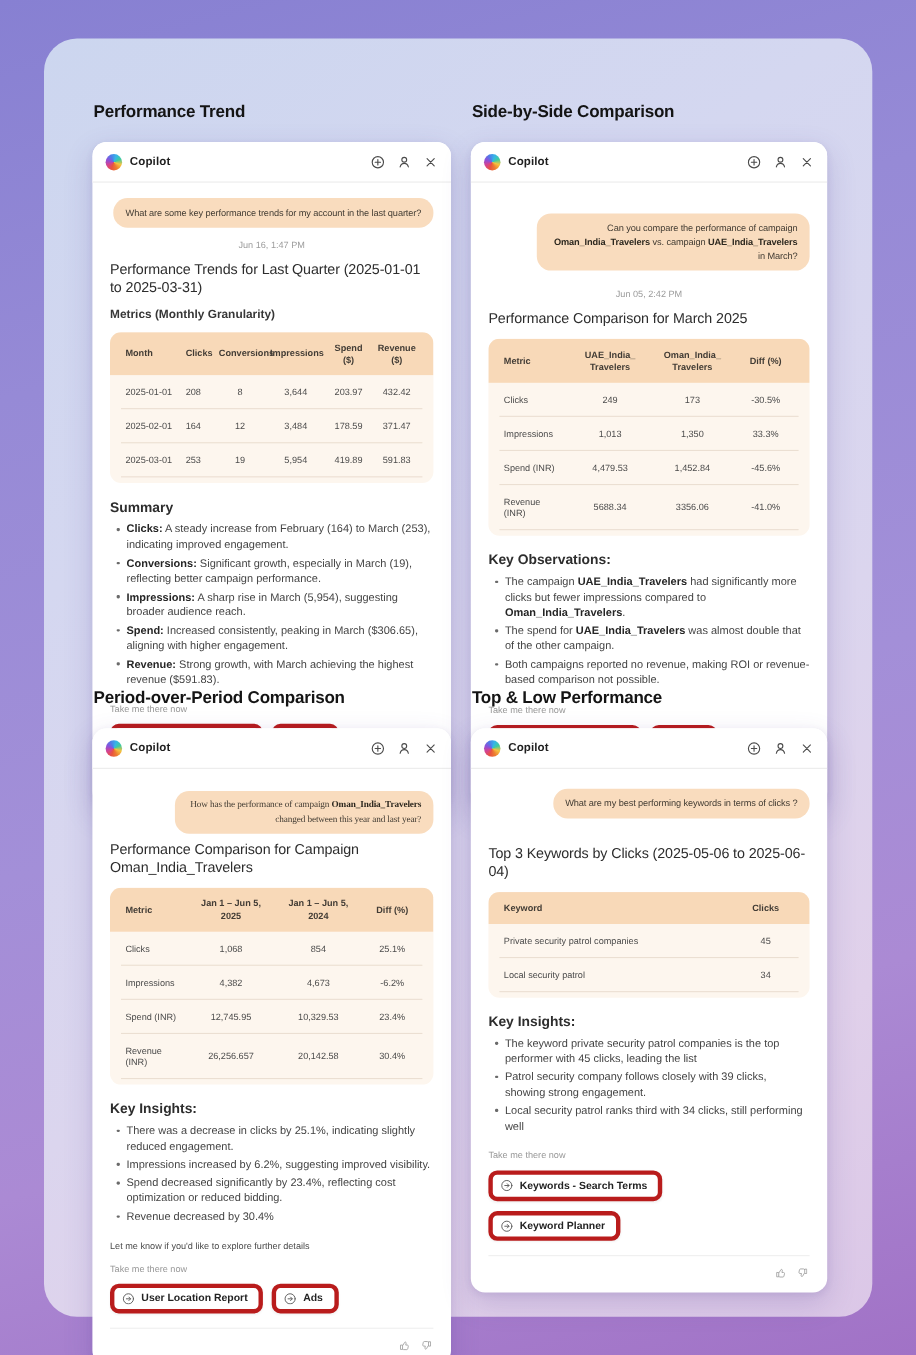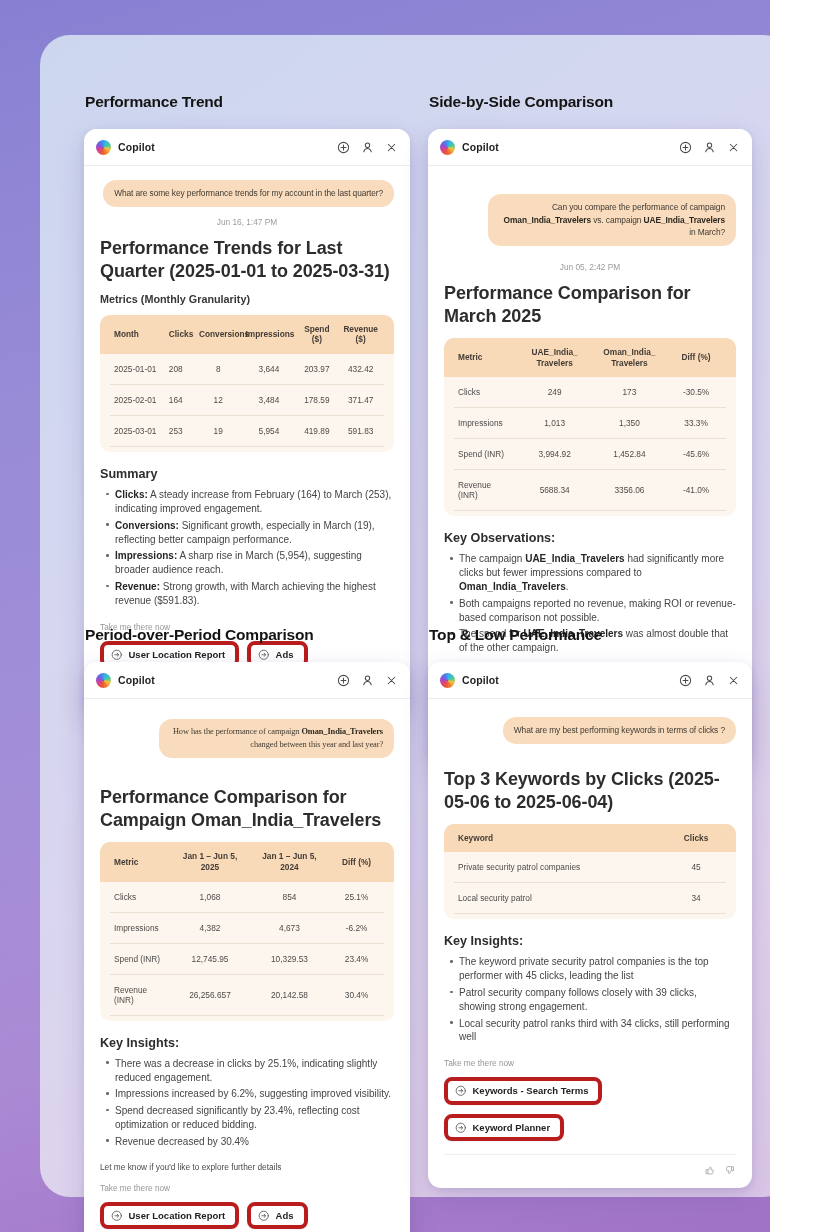--- a/index.html
+++ b/index.html
@@ -1,20 +1,20 @@
 <!DOCTYPE html>
 <html><head>
 <meta charset="utf-8">
 <style>
   * { margin:0; padding:0; box-sizing:border-box; }
   html,body { width:833px; }
   body { font-family:"Liberation Sans", sans-serif; }
 
   .canvas {
-    position:relative; width:770px; height:1232px; overflow:hidden;
+    position:relative; width:833px; height:1232px; overflow:hidden;
     background:linear-gradient(165deg,#8780d2 0%,#968ad6 25%,#a38fd8 55%,#ab8ad4 75%,#a172c6 100%);
   }
   .board {
     position:absolute; left:40px; top:35px; width:753px; height:1162px;
     border-radius:30px;
     background:linear-gradient(145deg,#ccd6ef 0%,#d4d7f0 30%,#dbd5ee 60%,#e0d0ea 82%,#dbc7e7 100%);
   }
   .sec { position:absolute; }
   .sec1 { left:44px; top:58px;  width:326px; }
   .sec2 { left:388px; top:58px; width:324px; }
@@ -45,21 +45,21 @@
 
   .bubble-row { display:flex; justify-content:flex-end; margin-top:4px; }
   .bubble {
     background:#f9dcbe; border-radius:13px; padding:7px 11px;
     font-size:8.4px; letter-spacing:-.1px; line-height:1.5; color:#403a31; text-align:right;
   }
   .bubble .bold { font-weight:800; color:#2d281f; }
 
   .ts { text-align:center; font-size:8.3px; color:#9b9b9b; margin:10px 0 2px; }
 
-  .rtitle { margin-top:8px; font-size:18px; font-weight:700; line-height:1.28; color:#2d2d2d; letter-spacing:-.1px; }
+  .rtitle { margin-top:8px; font-size:13px; font-weight:400; line-height:1.28; color:#2d2d2d; letter-spacing:-.1px; }
   .rsub   { margin-top:10px; font-size:10.8px; font-weight:800; color:#373737; }
 
   .tbl { margin-top:10px; border-radius:10px; background:#fdf6ee; overflow:hidden; padding-bottom:5px; }
   .trow { display:grid; align-items:center; padding:0 10px; }
   .thead { background:#f8d9b8; }
   .thead .cell { font-weight:800; color:#423c35; padding:9px 4px; white-space:pre-line; line-height:1.3; }
   .brow { margin:0 10px; padding:0; border-bottom:1px solid #ebdfd2; }
   .brow .cell { padding:10px 4px; color:#4b4b4b; }
   .cell { font-size:8.3px; }
   .tg6 { grid-template-columns:20% 11% 17% 20% 15% 17%; }
@@ -158,20 +158,21 @@
             <span class="cell ac">5,954</span>
             <span class="cell ac">419.89</span>
             <span class="cell ar">591.83</span>
           </div>
         </div>
         <h3 class="iheading">Summary</h3>
         <ul class="bullets">
           <li><span class="bold">Clicks:</span><span> A steady increase from February (164) to March (253), indicating improved engagement.</span></li>
           <li><span class="bold">Conversions:</span><span> Significant growth, especially in March (19), reflecting better campaign performance.</span></li>
           <li><span class="bold">Impressions:</span><span> A sharp rise in March (5,954), suggesting broader audience reach.</span></li>
+          <li><span class="bold">Spend:</span><span> Increased consistently, peaking in March ($306.65), aligning with higher engagement.</span></li>
           <li><span class="bold">Revenue:</span><span> Strong growth, with March achieving the highest revenue ($591.83).</span></li>
         </ul>
         <div class="takeme">Take me there now</div>
         <div class="btnrow">
           <button class="act-btn">
             <svg viewBox="0 0 16 16">
                   <circle cx="8" cy="8" r="6.4"></circle>
                   <path d="M5.4 8h5M8.6 5.8L10.8 8l-2.2 2.2"></path>
                 </svg>
             <span>User Location Report</span>
@@ -243,36 +244,36 @@
             <span class="cell ar">-30.5%</span>
           </div>
           <div class="trow tg4a brow">
             <span class="cell al">Impressions</span>
             <span class="cell ac">1,013</span>
             <span class="cell ac">1,350</span>
             <span class="cell ar">33.3%</span>
           </div>
           <div class="trow tg4a brow">
             <span class="cell al">Spend (INR)</span>
-            <span class="cell ac">3,994.92</span>
+            <span class="cell ac">4,479.53</span>
             <span class="cell ac">1,452.84</span>
             <span class="cell ar">-45.6%</span>
           </div>
           <div class="trow tg4a brow">
             <span class="cell al">Revenue (INR)</span>
             <span class="cell ac">5688.34</span>
             <span class="cell ac">3356.06</span>
             <span class="cell ar">-41.0%</span>
           </div>
         </div>
         <h3 class="iheading">Key Observations:</h3>
         <ul class="bullets">
           <li><span>The campaign </span><span class="bold">UAE_India_Travelers</span><span> had significantly more clicks but fewer impressions compared to </span><span class="bold">Oman_India_Travelers</span><span>.</span></li>
+          <li><span>The spend for </span><span class="bold">UAE_India_Travelers</span><span> was almost double that of the other campaign.</span></li>
           <li><span>Both campaigns reported no revenue, making ROI or revenue-based comparison not possible.</span></li>
-          <li><span>The spend for </span><span class="bold">UAE_India_Travelers</span><span> was almost double that of the other campaign.</span></li>
         </ul>
         <div class="takeme">Take me there now</div>
         <div class="btnrow">
           <button class="act-btn">
             <svg viewBox="0 0 16 16">
                   <circle cx="8" cy="8" r="6.4"></circle>
                   <path d="M5.4 8h5M8.6 5.8L10.8 8l-2.2 2.2"></path>
                 </svg>
             <span>User Location Report</span>
           </button>
@@ -318,21 +319,21 @@
               </svg>
           <svg class="hicon" viewBox="0 0 16 16">
                 <path d="M4 4l8 8M12 4l-8 8"></path>
               </svg>
         </span>
       </div>
       <div class="card-body">
         <div class="bubble-row" style="margin-top:10px;">
               <div class="bubble" style="max-width:235px;font-family:Liberation Serif, serif;"><span>How has the performance of campaign </span><span class="bold">Oman_India_Travelers</span><span> changed between this year and last year?</span></div>
             </div>
-        <h3 class="rtitle" style="margin-top:28px;">Performance Comparison for Campaign Oman_India_Travelers</h3>
+        <h3 class="rtitle" style="margin-top:6px;">Performance Comparison for Campaign Oman_India_Travelers</h3>
         <div class="tbl">
           <div class="trow tg4b thead">
             <span class="cell al">Metric</span>
             <span class="cell ac">Jan 1 – Jun 5,
 2025</span>
             <span class="cell ac">Jan 1 – Jun 5,
 2024</span>
             <span class="cell ar">Diff (%)</span>
           </div>
           <div class="trow tg4b brow">

